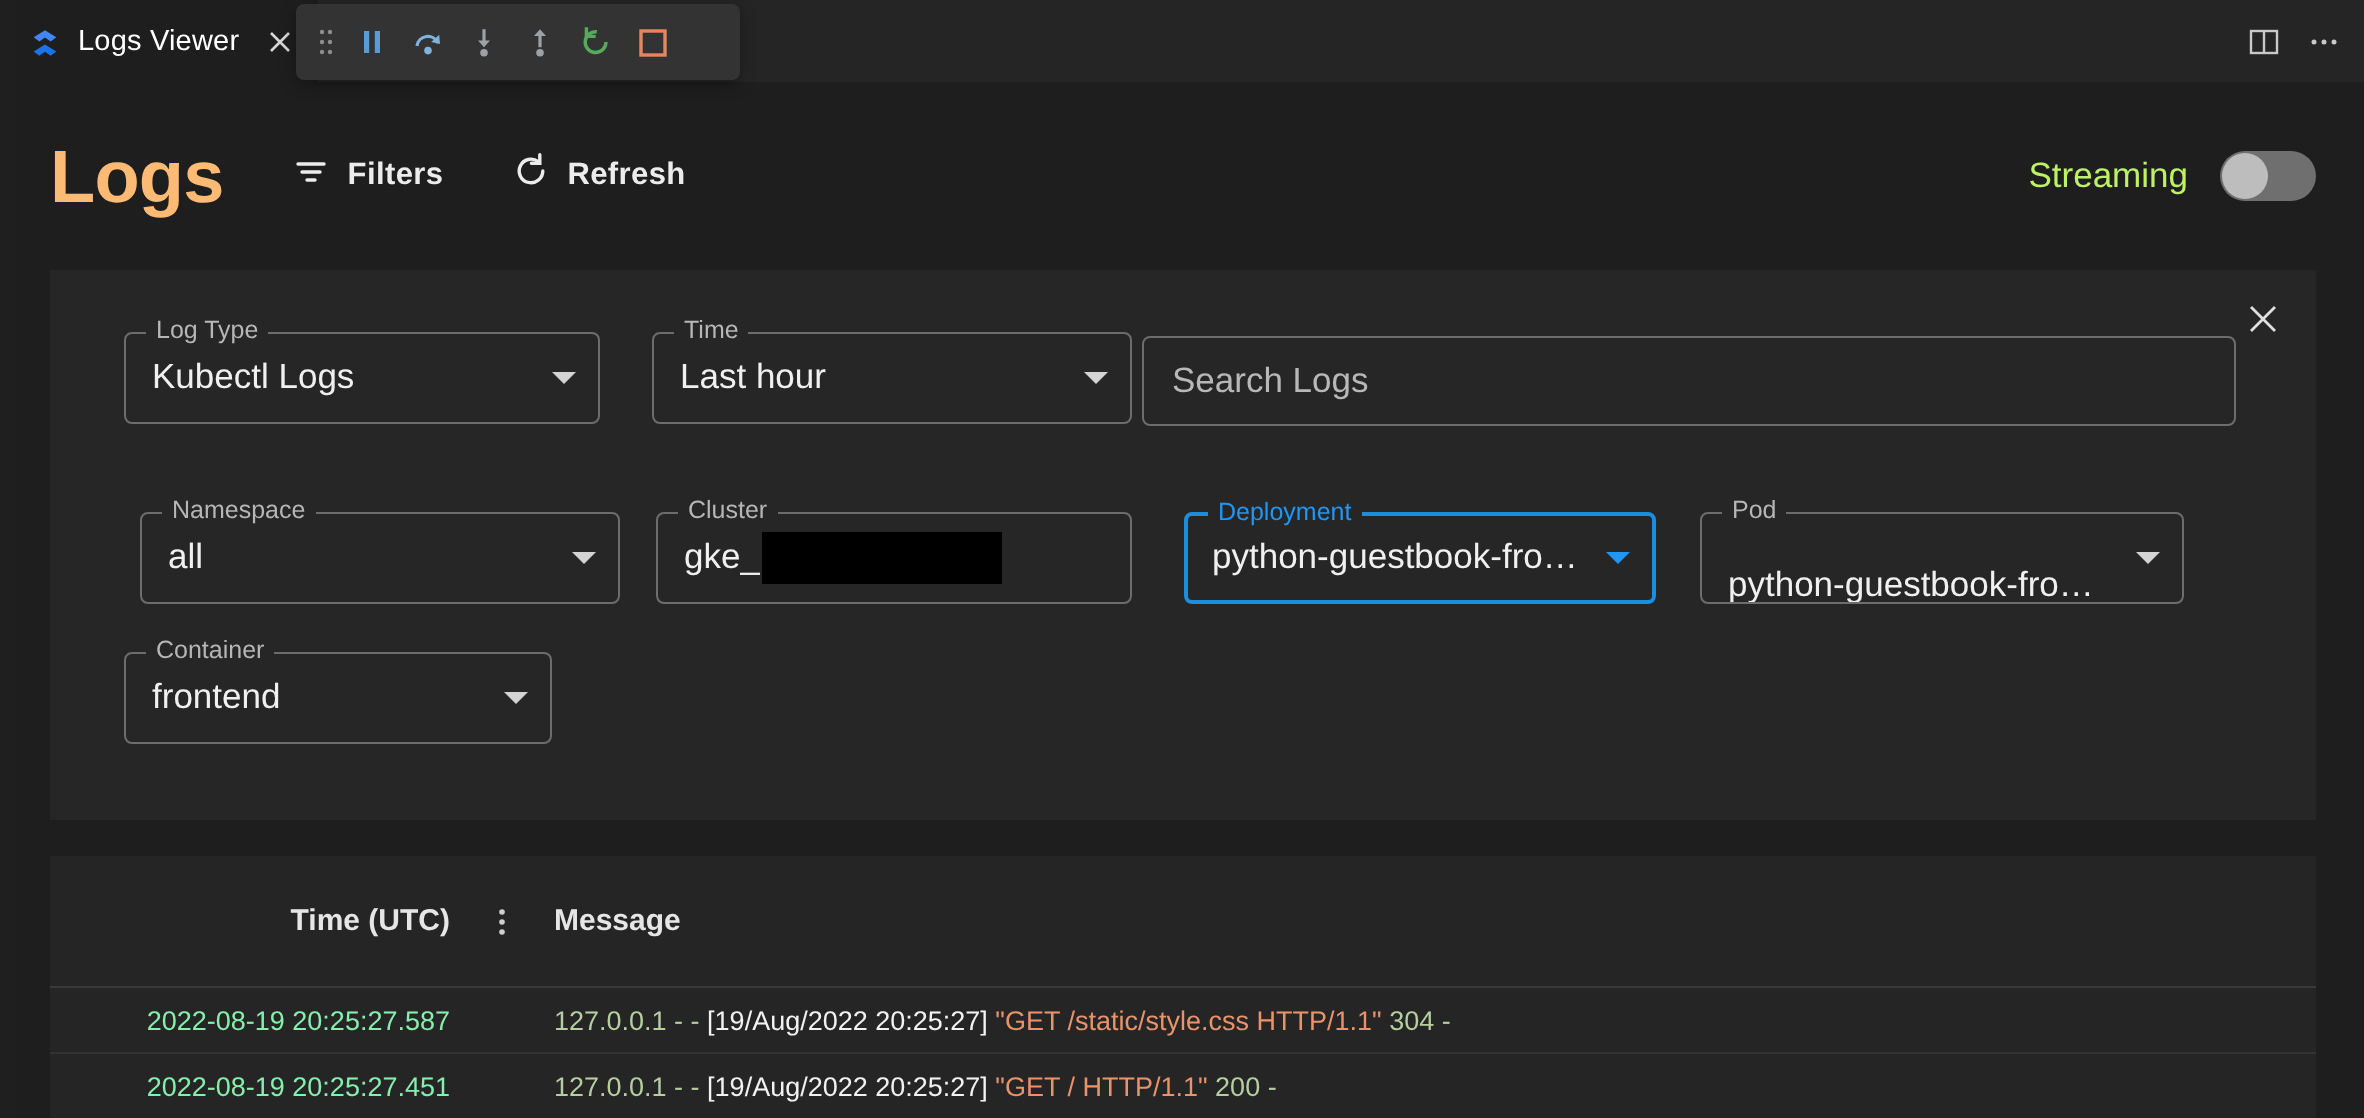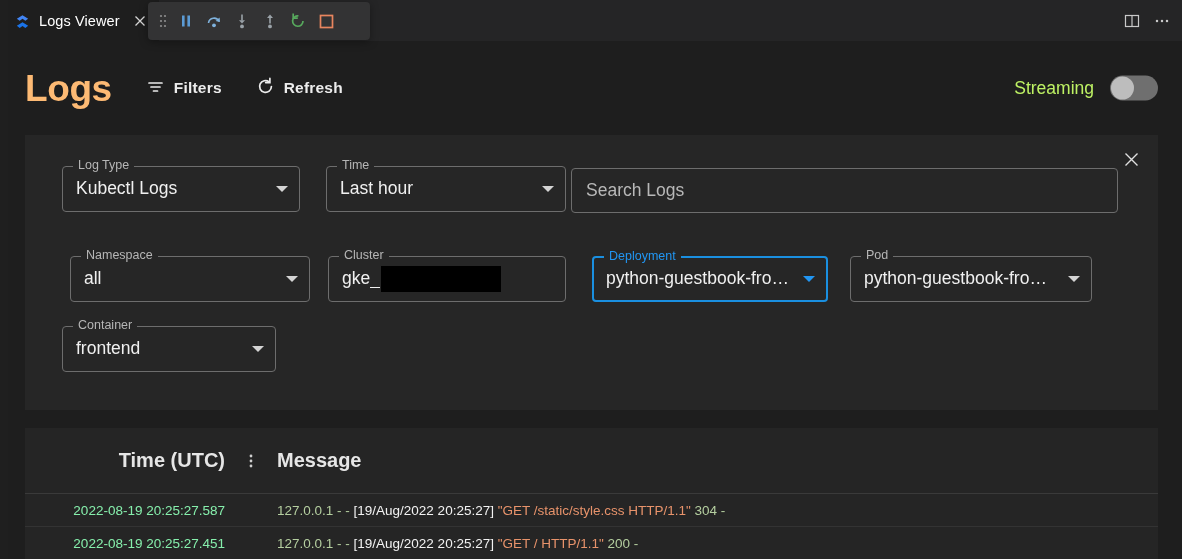--- a/index.html
+++ b/index.html
@@ -143,21 +143,21 @@
     border-left: 6px solid transparent; border-right: 6px solid transparent;
     border-top: 6px solid #d4d4d4;
   }
   .mfield.focused .caret { border-top-color: #2196f3; }
 
   .w-logtype { width: 238px; }
   .w-time    { width: 240px; margin-left: 26px; }
   .w-cluster { width: 238px; }
   .w-ns      { width: 240px; margin-left: 26px; }
   .w-deploy  { width: 236px; margin-left: 26px; }
-  .w-pod     { width: 242px; margin-left: 22px; }
+  .w-pod     { width: 242px; margin-left: 22px; align-items: flex-end; }
   .w-container { width: 214px; }
 
   .redaction {
     display: inline-block; height: 26px; width: 120px;
     background: #000; vertical-align: middle; margin-left: 1px;
   }
 
   
   .searchbox {
     position: absolute; left: 571px; top: 168px;
@@ -171,21 +171,21 @@
   .log-card {
     position: absolute; left: 25px; top: 428px;
     width: 1133px; height: 131px;
     background: #252525;
   }
   .log-head {
     height: 66px; display: flex; align-items: center;
     border-bottom: 1px solid #3a3a3a;
   }
   .th {
-    color: #e6e6e6; font-size: 20px; font-weight: bold;
+    color: #e6e6e6; font-size: 15px; font-weight: bold;
   }
   .th-time { width: 200px; text-align: right; padding-right: 0; }
   .col-menu {
     width: 52px; display: flex; align-items: center; justify-content: center;
     color: #cfcfcf; font-size: 15px; letter-spacing: 0; line-height: .6;
   }
   .th-msg { flex: 1; }
 
   .log-row {
     height: 33px; display: flex; align-items: center;

